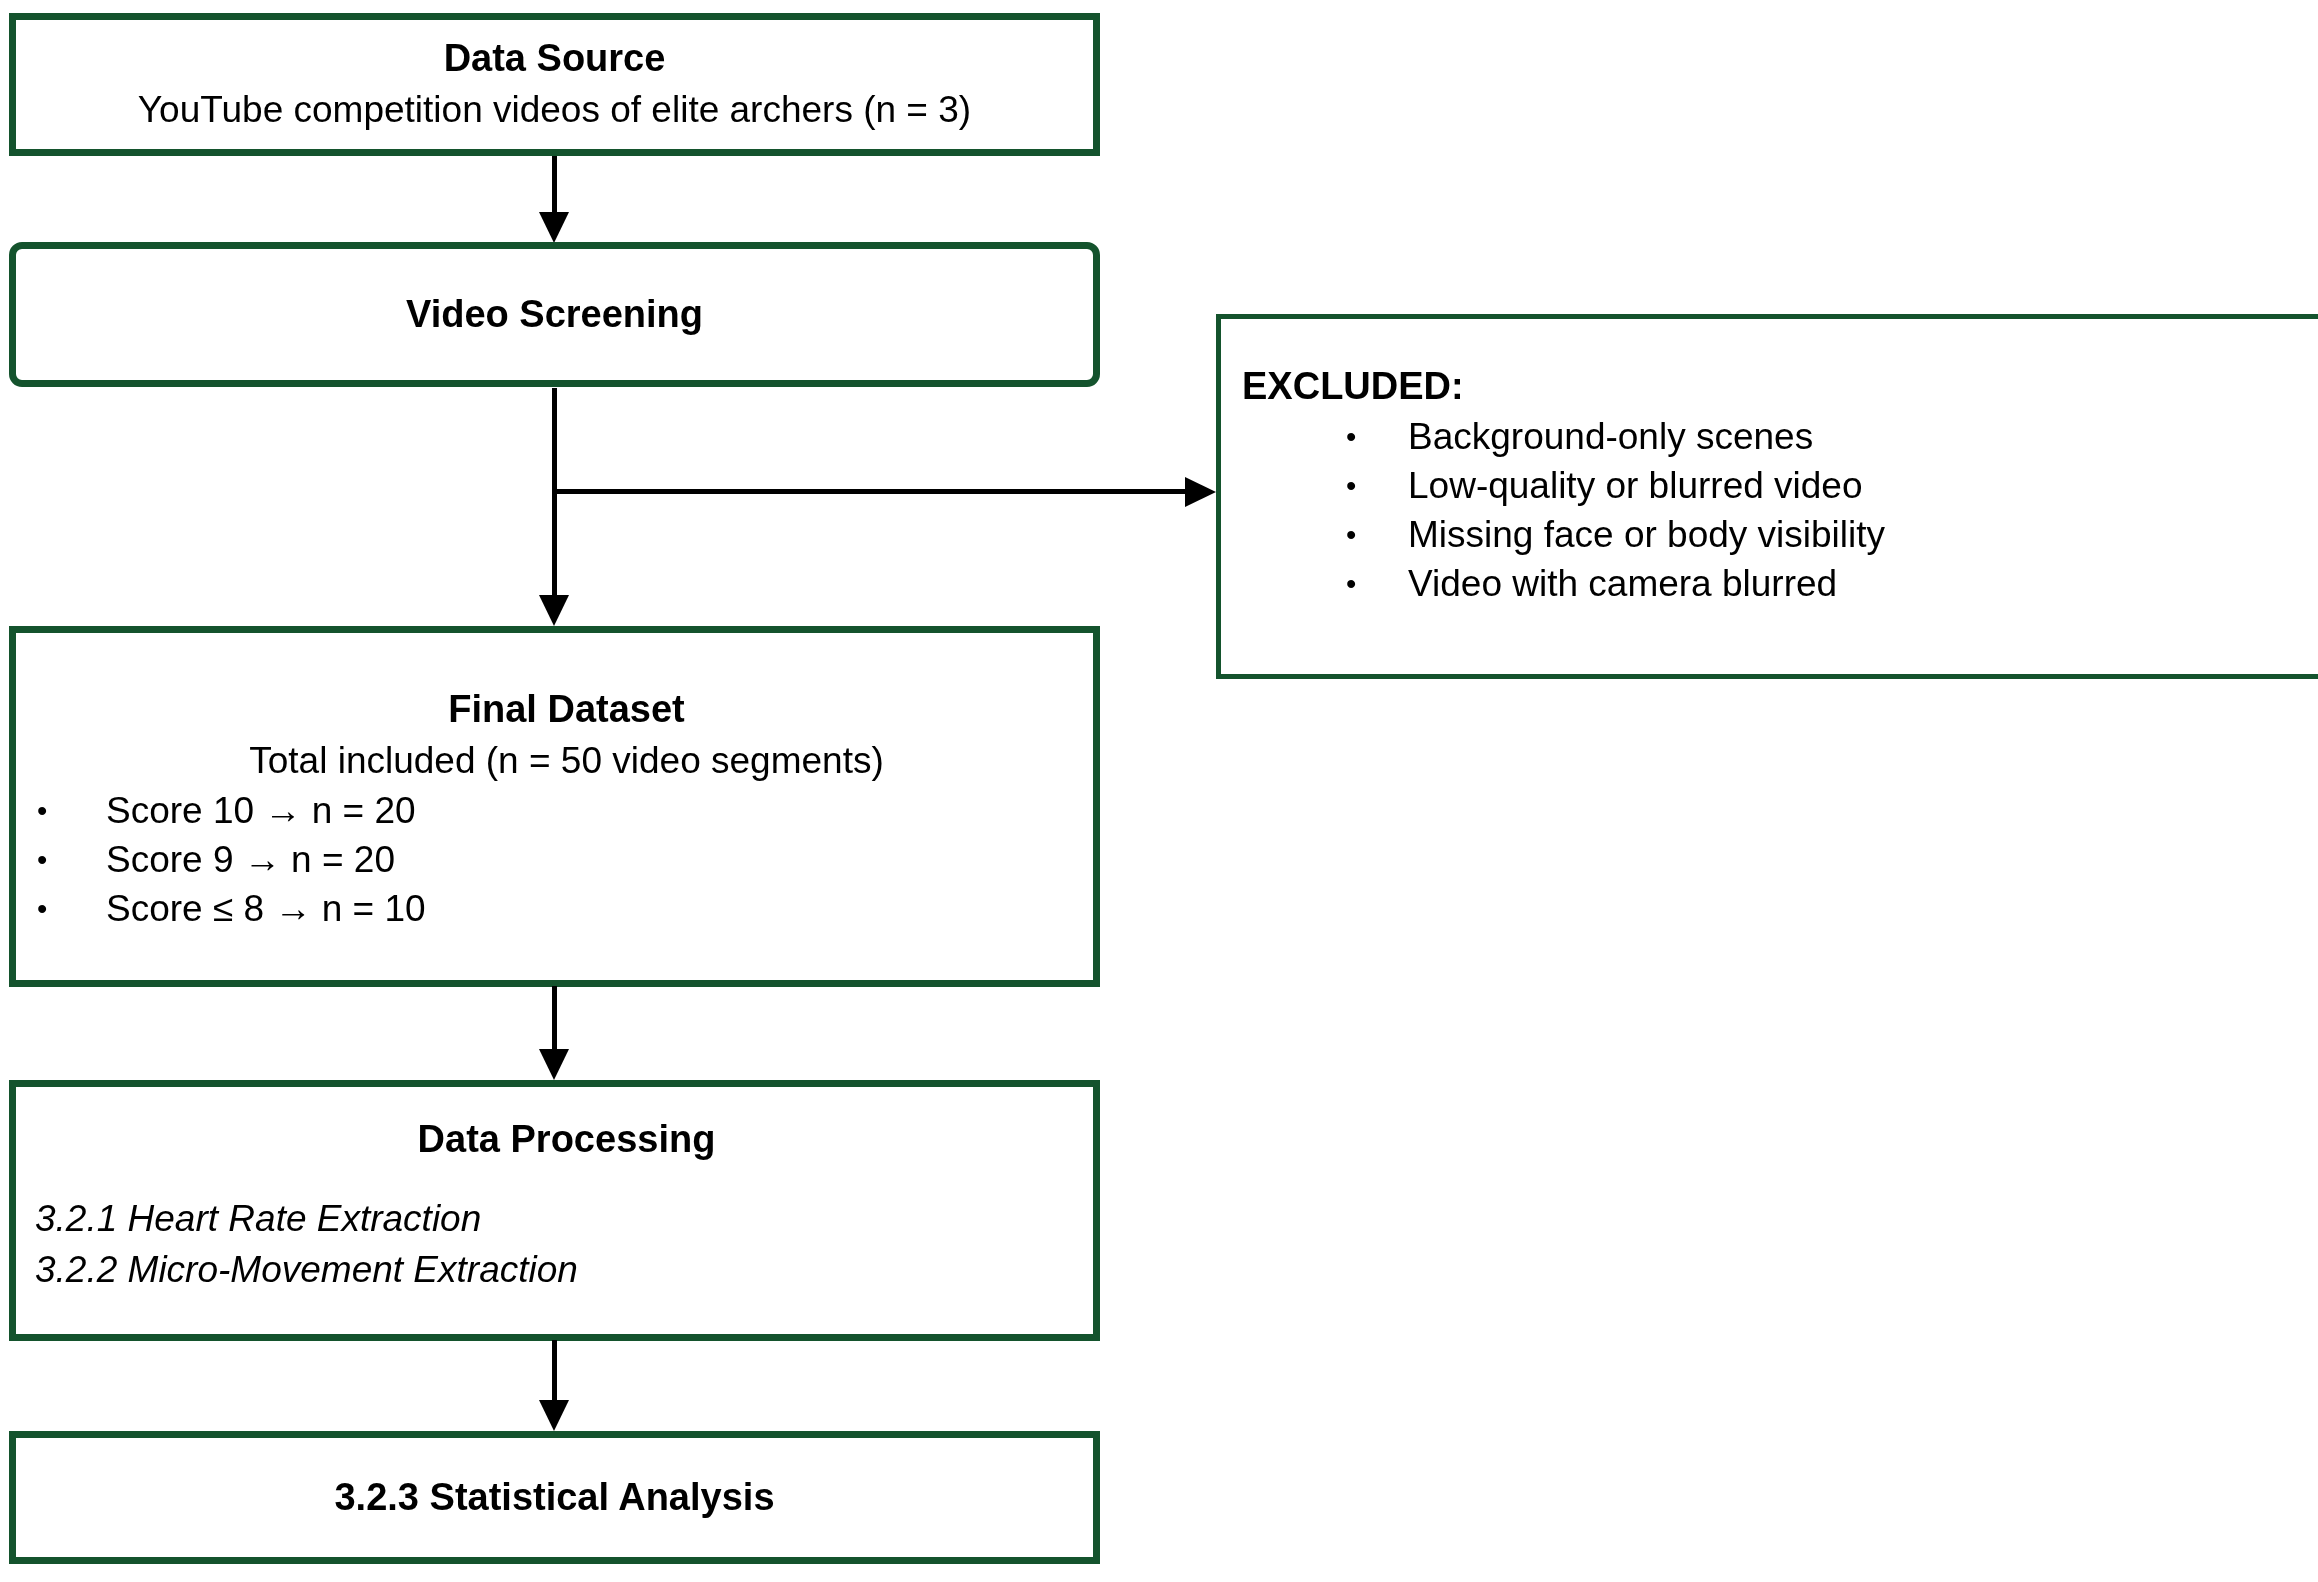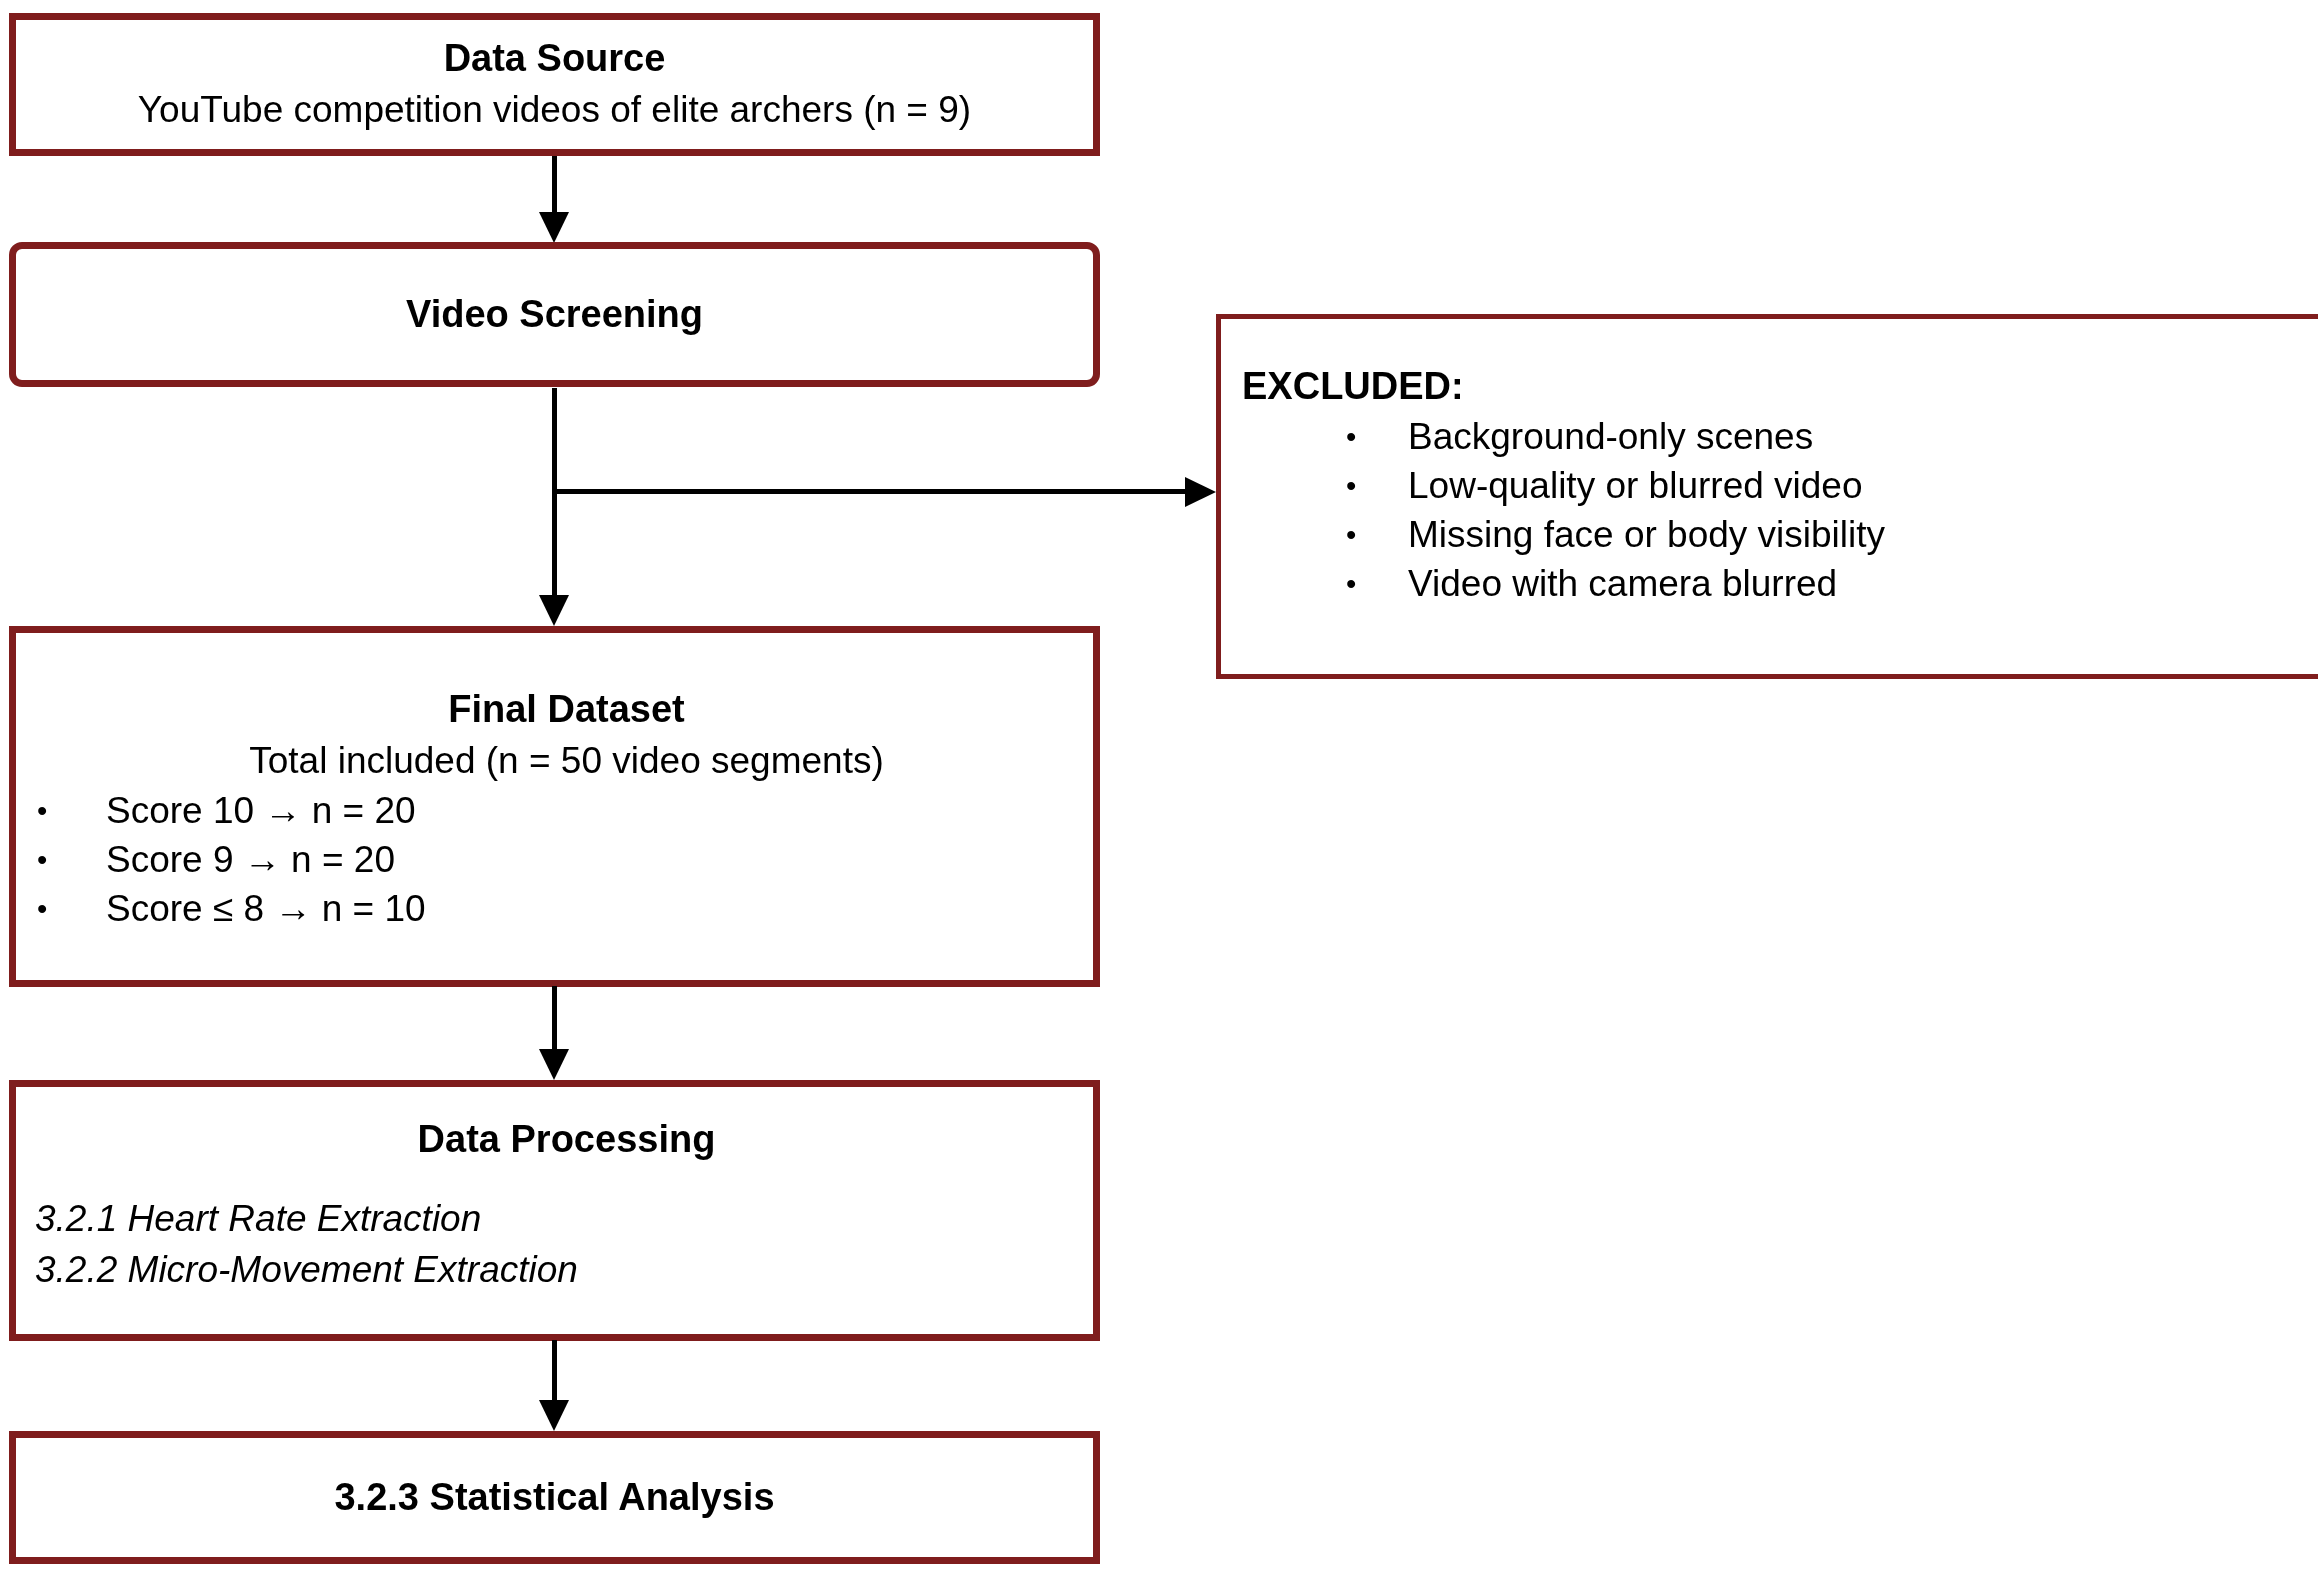--- a/index.html
+++ b/index.html
@@ -12,21 +12,21 @@
     width: 2319px;
     height: 1582px;
     background: #ffffff;
     color: #000000;
     font-family: "Liberation Sans", sans-serif;
     overflow: hidden;
   }
   .box {
     position: absolute;
     box-sizing: border-box;
-    border: 7px solid #7f1d1d;
+    border: 7px solid #14532d;
     background: #ffffff;
   }
   .flex-center {
     display: flex;
     flex-direction: column;
     align-items: center;
     justify-content: center;
   }
   .title {
     font-size: 38px;
@@ -104,21 +104,21 @@
   }
   .proc-title { margin-bottom: 28px; }
 </style>
 </head>
 <body>
 
 <div class="page">
 
   <div class="box flex-center" style="left:9px; top:12.7px; width:1091px; height:143px;">
     <div class="title">Data Source</div>
-    <div class="body-line">YouTube competition videos of elite archers (n = 9)</div>
+    <div class="body-line">YouTube competition videos of elite archers (n = 3)</div>
   </div>
 
   <div class="vline" style="left:552px; top:156px; height:57px;"></div>
   <div class="ah-down" style="left:539px; top:212px;"></div>
 
   <div class="box flex-center" style="left:9px; top:242px; width:1091px; height:145px;border-radius:13px;">
     <div class="title">Video Screening</div>
   </div>
 
   <div class="vline" style="left:552px; top:388px; height:207px;"></div>

